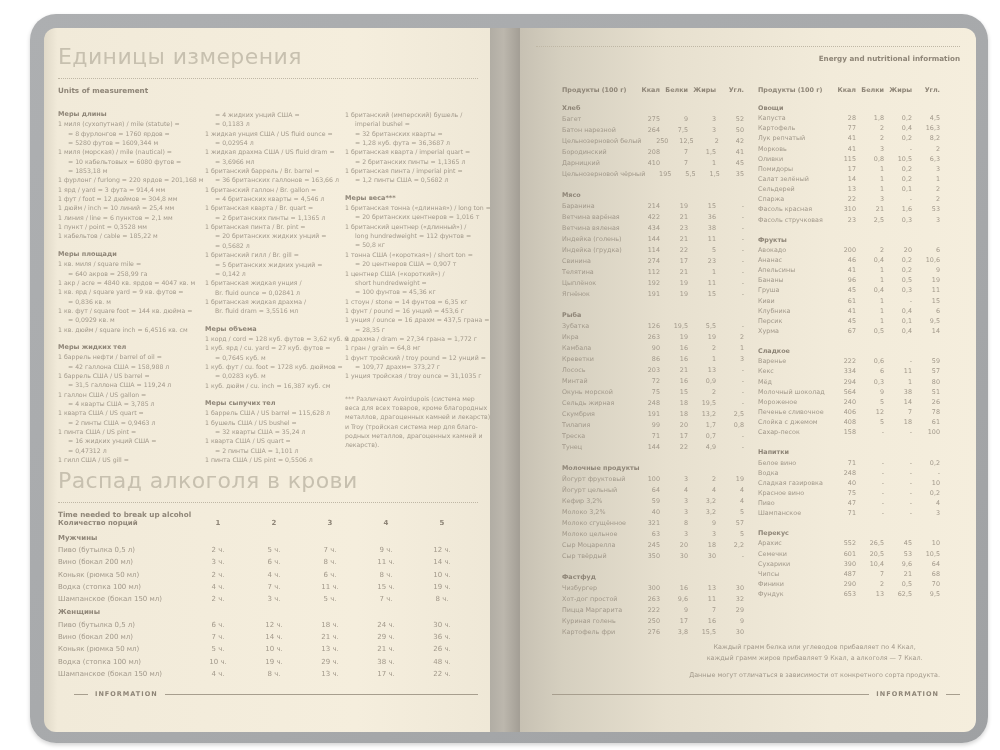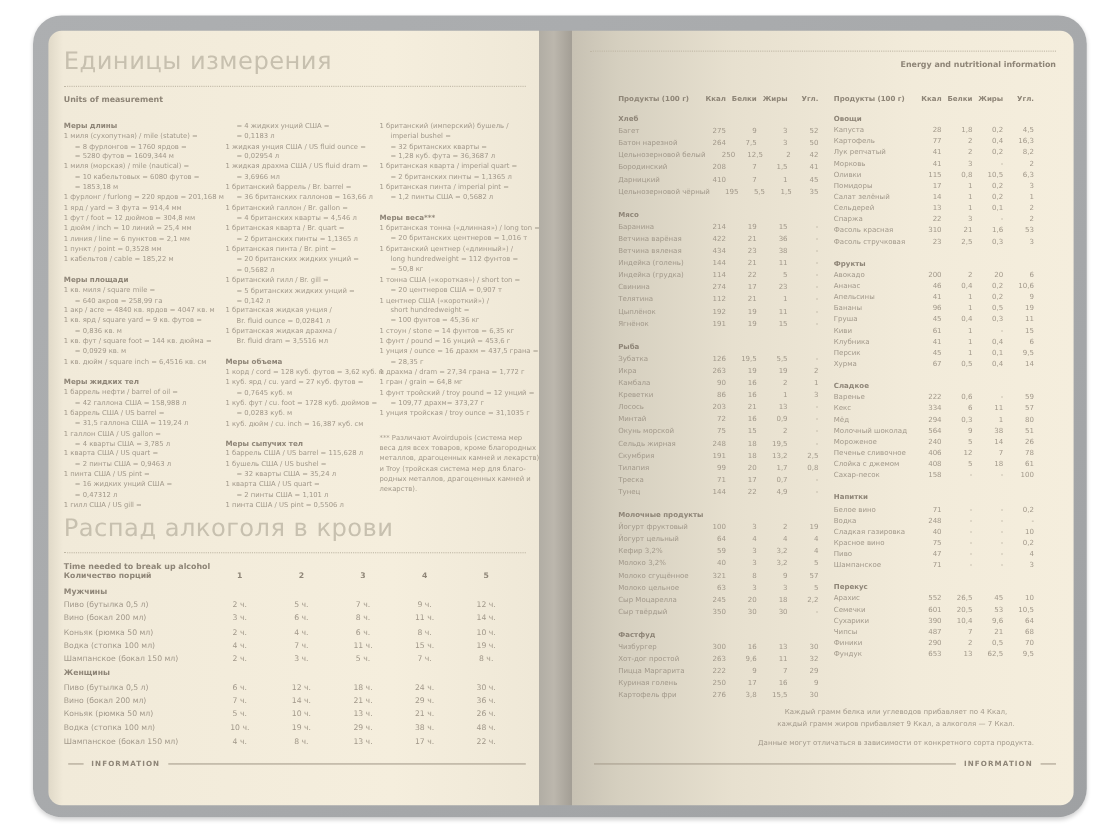--- a/index.html
+++ b/index.html
@@ -59,21 +59,21 @@
   .nrow .ncell.k{width:30px;}
   .nrow.nheadrow{font-weight:bold;color:#8e8577;height:18px;}
   .nrow.nsect{font-weight:bold;color:#8e8577;margin-top:10px;}
   .nrow.nsect.first{margin-top:0;}
 
   .nut-notes{position:absolute;top:614px;right:20px;text-align:center;font-size:6.4px;
              line-height:10.5px;color:#a1988a;margin-left:24px;}
   .nut-notes .p2{margin-top:7px;}
 
   
-  .pfooter{position:absolute;bottom:34px;left:4px;right:0;display:flex;align-items:center;gap:7px;
+  .pfooter{position:absolute;bottom:34px;left:16px;right:0;display:flex;align-items:center;gap:7px;
            font-size:6.5px;font-weight:bold;letter-spacing:1px;color:#8e8577;}
   .fline{height:1px;background:#a79e8e;}
   .fline.short{width:14px;}
   .fline.long{flex:1;}
 </style>
 </head>
 <body>
 
 <div class="scene">
   <div class="cover"></div>

